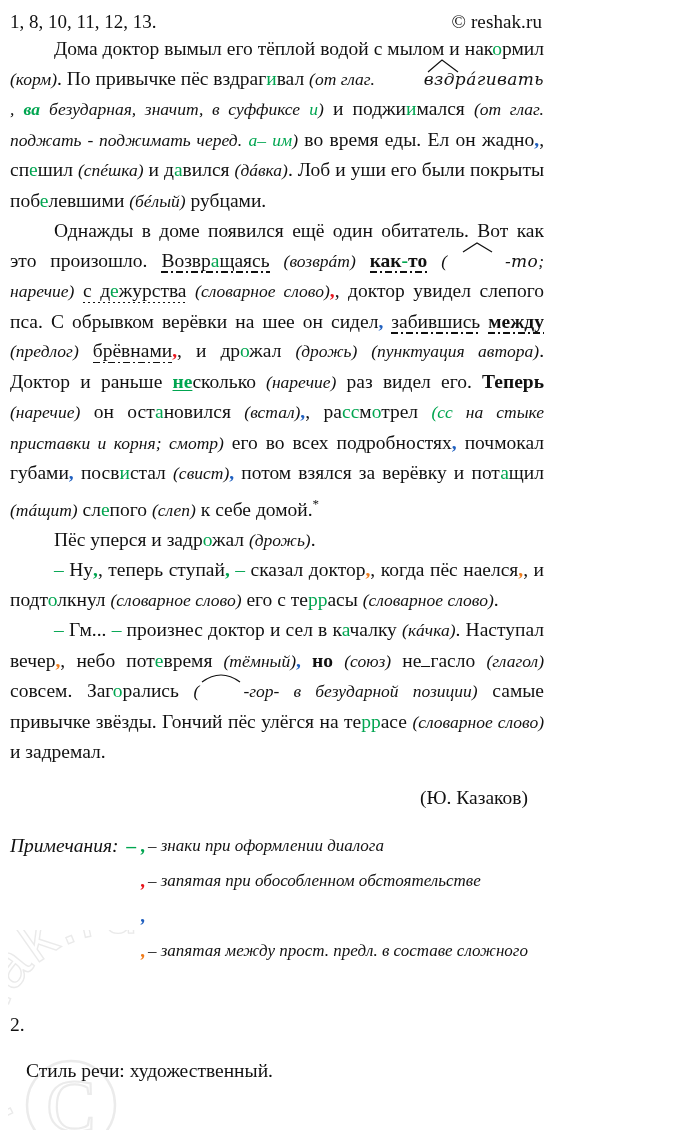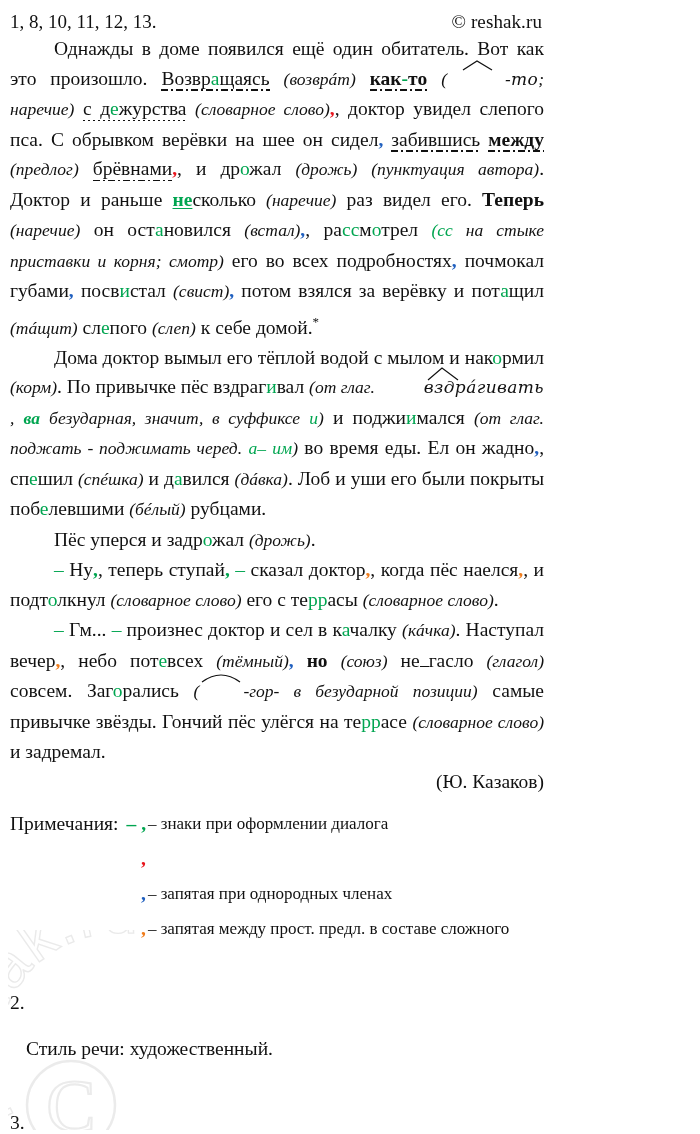--- a/index.html
+++ b/index.html
@@ -61,21 +61,21 @@
     font-size: 19.5px;
     line-height: 29.5px;
   }
   p.para {
     margin: 0;
     text-align: justify;
     text-indent: 44px;
     hyphens: none;
   }
   p.signature {
-    margin: 0;
+    margin: 16px;
     text-align: right;
     text-indent: 0;
   }
 
   
   .gl { color: #00a550; }                 
   .c-green  { color: #00a550; font-weight: 700; }
   .c-red    { color: #e8141c; font-weight: 700; }
   .c-blue   { color: #1f5fbf; font-weight: 700; }
   .c-orange { color: #f07c1b; font-weight: 700; }
@@ -131,21 +131,21 @@
 
   sup.star { font-size: 13px; vertical-align: super; }
 
   
   .notes {
     margin-top: 10px;
     padding: 0 2px;
     font-size: 19.5px;
     line-height: 35px;
   }
-  .notes-row { display: flex; align-items: center; }
+  .notes-row { display: flex; align-items: center; font-style: italic; }
   .notes-label { white-space: nowrap; margin-right: 8px; }
   .notes-indent { display: inline-block; width: 131px; }
   .note-sym { margin-right: 2px; }
   .note-text { font-size: 17px; }
 
   
   .answers { padding: 0 2px; font-size: 19.5px; line-height: 30px; }
   .answers .num { margin: 0; }
   .answers .ans { margin: 16px; text-align: left; }
   .spacer-40 { height: 42px; }
@@ -166,20 +166,36 @@
 </svg>
 
 <div class="page">
 
   <div class="topbar">
     <div class="exercise-numbers">1, 8, 10, 11, 12, 13.</div>
     <div class="sitemark">© reshak.ru</div>
   </div>
 
   <div class="body-text">
+
+    <p class="para"><span>Дома доктор вымыл его тёплой водой с мылом и нак</span><span class="gl">о</span><span>рмил</span>
+      <span class="it">(корм)</span><span>. По привычке пёс вздраг</span><span class="gl">и</span><span>вал</span>
+      <span class="it">(от глаг.</span>
+      <span class="morph hand"><svg width="108" height="14" viewBox="0 0 108 14">
+            <path d="M48,13 L62,1 L78,13" fill="none" stroke="#111" stroke-width="1.2"></path>
+          </svg><span>вздрáгивать</span></span><span class="it">,</span>
+      <span class="it c-green bold">ва</span>
+      <span class="it">безударная, значит, в суффиксе</span>
+      <span class="it gl">и</span><span class="it">)</span><span> и поджи</span><span class="gl">и</span><span>мался</span>
+      <span class="it">(от глаг. поджать - поджимать черед.</span>
+      <span class="it gl">а</span><span class="it gl">–</span>
+      <span class="it gl">им</span><span class="it">)</span><span> во время еды. Ел он жадно</span><span class="c-blue">,</span><span>, сп</span><span class="gl">е</span><span>шил</span>
+      <span class="it">(спéшка)</span><span> и д</span><span class="gl">а</span><span>вился</span>
+      <span class="it">(дáвка)</span><span>. Лоб и уши его были покрыты поб</span><span class="gl">е</span><span>левшими</span>
+      <span class="it">(бéлый)</span><span> рубцами.</span></p>
 
     <p class="para"><span>Однажды в доме появился ещё один обитатель. Вот как это произошло.</span>
       <span class="u-dotdash"><span>Возвр</span><span class="gl">а</span><span>щаясь</span></span>
       <span class="it">(возврáт)</span>
       <span class="bold u-dotdash"><span>как</span><span class="gl">-</span><span>то</span></span>
       <span class="it">(</span>
       <span class="morph hand"><svg width="34" height="12" viewBox="0 0 34 12">
             <path d="M2,11 L16,2 L31,11" fill="none" stroke="#111" stroke-width="1.3"></path>
           </svg><span>-то</span></span><span class="it">; наречие)</span>
       <span class="u-dotted"><span>с д</span><span class="gl">е</span><span>журства</span></span>
@@ -191,46 +207,30 @@
       <span class="it">(дрожь)</span>
       <span class="it">(пунктуация автора)</span><span>. Доктор и раньше </span><span class="gl bold u-solid">не</span><span>сколько</span>
       <span class="it">(наречие)</span><span> раз видел его. </span><span class="bold">Теперь</span>
       <span class="it">(наречие)</span><span> он ост</span><span class="gl">а</span><span>новился</span>
       <span class="it">(встал)</span><span class="c-blue">,</span><span>, ра</span><span class="gl">сс</span><span>м</span><span class="gl">о</span><span>трел</span>
       <span class="it"><span class="gl">(сс</span> на стыке приставки и корня; смотр)</span><span> его во всех подробностях</span><span class="c-blue">,</span> почмокал губами<span class="c-blue">,</span> посв<span class="gl">и</span>стал
       <span class="it">(свист)</span><span class="c-blue">,</span> потом взялся за верёвку и пот<span class="gl">а</span>щил
       <span class="it">(тáщит)</span> сл<span class="gl">е</span>пого
       <span class="it">(слеп)</span><span> к себе домой.</span><sup class="star">*</sup></p>
 
-    <p class="para"><span>Дома доктор вымыл его тёплой водой с мылом и нак</span><span class="gl">о</span><span>рмил</span>
-      <span class="it">(корм)</span><span>. По привычке пёс вздраг</span><span class="gl">и</span><span>вал</span>
-      <span class="it">(от глаг.</span>
-      <span class="morph hand"><svg width="108" height="14" viewBox="0 0 108 14">
-            <path d="M48,13 L62,1 L78,13" fill="none" stroke="#111" stroke-width="1.2"></path>
-          </svg><span>вздрáгивать</span></span><span class="it">,</span>
-      <span class="it c-green bold">ва</span>
-      <span class="it">безударная, значит, в суффиксе</span>
-      <span class="it gl">и</span><span class="it">)</span><span> и поджи</span><span class="gl">и</span><span>мался</span>
-      <span class="it">(от глаг. поджать - поджимать черед.</span>
-      <span class="it gl">а</span><span class="it gl">–</span>
-      <span class="it gl">им</span><span class="it">)</span><span> во время еды. Ел он жадно</span><span class="c-blue">,</span><span>, сп</span><span class="gl">е</span><span>шил</span>
-      <span class="it">(спéшка)</span><span> и д</span><span class="gl">а</span><span>вился</span>
-      <span class="it">(дáвка)</span><span>. Лоб и уши его были покрыты поб</span><span class="gl">е</span><span>левшими</span>
-      <span class="it">(бéлый)</span><span> рубцами.</span></p>
-
     <p class="para"><span>Пёс уперся и задр</span><span class="gl">о</span><span>жал</span>
       <span class="it">(дрожь)</span><span>.</span></p>
 
     <p class="para"><span class="dash-green">–</span><span> Ну</span><span class="c-green">,</span><span>, теперь ступай</span><span class="c-green">,</span>
       <span class="dash-green">–</span><span> сказал доктор</span><span class="c-orange">,</span><span>, когда пёс наелся</span><span class="c-orange">,</span><span>, и подт</span><span class="gl">о</span><span>лкнул</span>
       <span class="it">(словарное слово)</span><span> его с те</span><span class="gl">рр</span><span>асы</span>
       <span class="it">(словарное слово)</span><span>.</span></p>
 
     <p class="para"><span class="dash-green">–</span><span> Гм... </span><span class="dash-green">–</span><span> произнес доктор и сел в к</span><span class="gl">а</span><span>чалку</span>
-      <span class="it">(кáчка)</span><span>. Наступал вечер</span><span class="c-orange">,</span><span>, небо пот</span><span class="gl">е</span><span>всех</span>
+      <span class="it">(кáчка)</span><span>. Наступал вечер</span><span class="c-orange">,</span><span>, небо пот</span><span class="gl">е</span><span>время</span>
       <span class="it">(тёмный)</span><span class="c-blue">,</span>
       <span class="bold">но</span>
       <span class="it">(союз)</span><span> не</span><span class="u-short"></span><span>гасло</span>
       <span class="it">(глагол)</span><span> совсем. Заг</span><span class="gl">о</span><span>рались</span>
       <span class="it">(</span><span class="morph it"><svg width="44" height="12" viewBox="0 0 44 12">
             <path d="M3,11 Q22,-3 41,11" fill="none" stroke="#111" stroke-width="1.2"></path>
           </svg><span>-гор-</span></span><span class="it"> в безударной позиции)</span><span> самые привычке звёзды. Гончий пёс улёгся на те</span><span class="gl">рр</span><span>асе</span>
       <span class="it">(словарное слово)</span><span> и задремал.</span></p>
 
     <p class="signature">(Ю. Казаков)</p>
@@ -238,25 +238,25 @@
 
   <div class="notes">
     <div class="notes-row">
       <span class="notes-label">Примечания:</span>
       <span class="c-green note-sym">– ,</span>
       <span class="note-text">– знаки при оформлении диалога</span>
     </div>
     <div class="notes-row">
       <span class="notes-indent"></span>
       <span class="c-red note-sym">,</span>
+      <span class="note-text">– запятая при обособленном обстоятельстве</span>
     </div>
     <div class="notes-row">
       <span class="notes-indent"></span>
       <span class="c-blue note-sym">,</span>
-      <span class="note-text">– запятая при однородных членах</span>
     </div>
     <div class="notes-row">
       <span class="notes-indent"></span>
       <span class="c-orange note-sym">,</span>
       <span class="note-text">– запятая между прост. предл. в составе сложного</span>
     </div>
   </div>
 
   <div class="spacer-40"></div>
 

